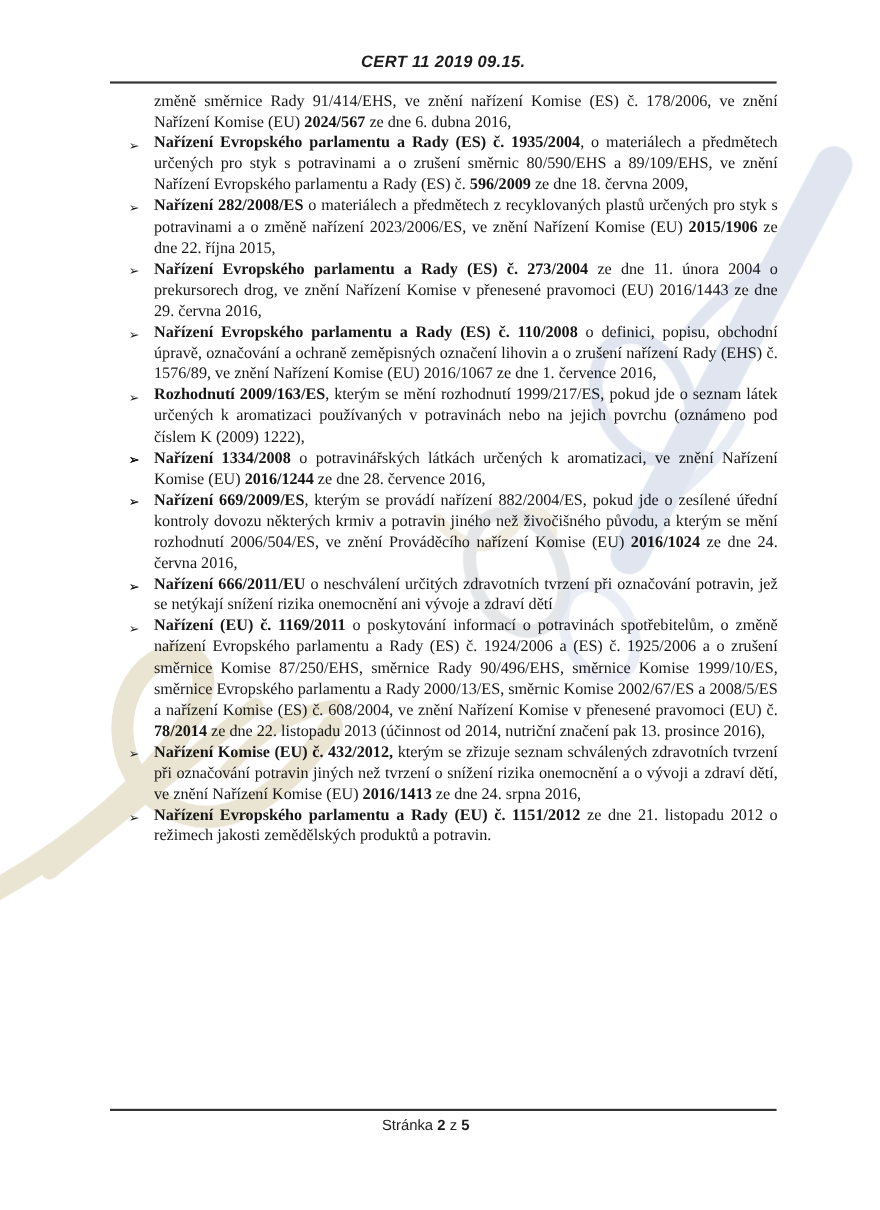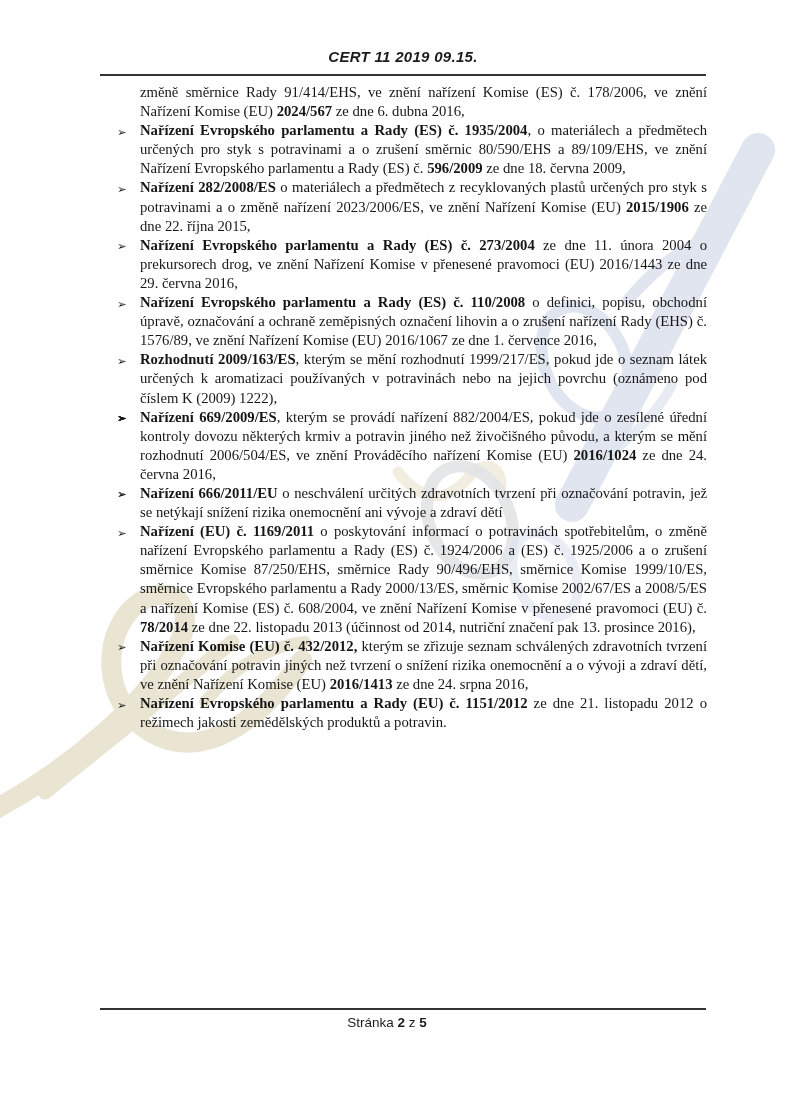--- a/index.html
+++ b/index.html
@@ -64,21 +64,21 @@
     <div class="para"><span>změně směrnice Rady 91/414/EHS, ve znění nařízení Komise (ES) č. 178/2006, ve znění Nařízení Komise (EU) </span><span class="bold">2024/567</span><span> ze dne 6. dubna 2016,</span></div>
     <div>
         <div class="item"><span class="bullet">➢</span><span><span class="bold">Nařízení Evropského parlamentu a Rady (ES) č. 1935/2004</span><span>, o materiálech a předmětech určených pro styk s potravinami a o zrušení směrnic 80/590/EHS a 89/109/EHS, ve znění Nařízení Evropského parlamentu a Rady (ES) č. </span><span class="bold">596/2009</span><span> ze dne 18. června 2009,</span></span></div>
         <div class="item"><span class="bullet">➢</span><span><span class="bold">Nařízení 282/2008/ES</span><span> o materiálech a předmětech z recyklovaných plastů určených pro styk s potravinami a o změně nařízení 2023/2006/ES, ve znění Nařízení Komise (EU) </span><span class="bold">2015/1906</span><span> ze dne 22. října 2015,</span></span></div>
         <div class="item"><span class="bullet">➢</span><span><span class="bold">Nařízení Evropského parlamentu a Rady (ES) č. 273/2004</span><span> ze dne 11. února 2004 o prekursorech drog, ve znění Nařízení Komise v přenesené pravomoci (EU) 2016/1443 ze dne 29. června 2016,</span></span></div>
         <div class="item"><span class="bullet">➢</span><span><span class="bold">Nařízení Evropského parlamentu a Rady (ES) č. 110/2008</span><span> o definici, popisu, obchodní úpravě, označování a ochraně zeměpisných označení lihovin a o zrušení nařízení Rady (EHS) č. 1576/89, ve znění Nařízení Komise (EU) 2016/1067 ze dne 1. července 2016,</span></span></div>
         <div class="item"><span class="bullet">➢</span><span><span class="bold">Rozhodnutí 2009/163/ES</span><span>, kterým se mění rozhodnutí 1999/217/ES, pokud jde o seznam látek určených k aromatizaci používaných v potravinách nebo na jejich povrchu (oznámeno pod číslem K (2009) 1222),</span></span></div>
         <div class="item"><span class="bullet">➢</span></div>
         <div class="item"><span class="bullet">➢</span></div>
         <div class="item"><span class="bullet">➢</span></div>
-        <div class="item"><span class="bullet">➢</span></div>
+        <div class="item"><span class="bullet">➢</span><span><span class="bold">Nařízení 1334/2008</span><span> o potravinářských látkách určených k aromatizaci, ve znění Nařízení Komise (EU) </span><span class="bold">2016/1244</span><span> ze dne 28. července 2016,</span></span></div>
         <div class="item"><span class="bullet">➢</span></div>
         <div class="item"><span class="bullet">➢</span><span><span class="bold">Nařízení 669/2009/ES</span><span>, kterým se provádí nařízení 882/2004/ES, pokud jde o zesílené úřední kontroly dovozu některých krmiv a potravin jiného než živočišného původu, a kterým se mění rozhodnutí 2006/504/ES, ve znění Prováděcího nařízení Komise (EU) </span><span class="bold">2016/1024</span><span> ze dne 24. června 2016,</span></span></div>
         <div class="item"><span class="bullet">➢</span></div>
         <div class="item"><span class="bullet">➢</span><span><span class="bold">Nařízení 666/2011/EU</span><span> o neschválení určitých zdravotních tvrzení při označování potravin, jež se netýkají snížení rizika onemocnění ani vývoje a zdraví dětí</span></span></div>
         <div class="item"><span class="bullet">➢</span><span><span class="bold">Nařízení (EU) č. 1169/2011</span><span>  o poskytování informací o potravinách spotřebitelům, o změně nařízení Evropského parlamentu a Rady (ES) č. 1924/2006 a (ES) č. 1925/2006 a o zrušení směrnice Komise 87/250/EHS, směrnice Rady 90/496/EHS, směrnice Komise 1999/10/ES, směrnice Evropského parlamentu a Rady 2000/13/ES, směrnic Komise 2002/67/ES a 2008/5/ES a nařízení Komise (ES) č. 608/2004, ve znění Nařízení Komise v přenesené pravomoci (EU) č. </span><span class="bold">78/2014</span><span> ze dne 22. listopadu 2013 (účinnost od 2014, nutriční značení pak 13. prosince 2016),</span></span></div>
         <div class="item"><span class="bullet">➢</span><span><span class="bold">Nařízení Komise (EU) č. 432/2012,</span><span> kterým se zřizuje seznam schválených zdravotních tvrzení při označování potravin jiných než tvrzení o snížení rizika onemocnění a o vývoji a zdraví dětí, ve znění Nařízení Komise (EU) </span><span class="bold">2016/1413</span><span> ze dne 24. srpna 2016,</span></span></div>
         <div class="item"><span class="bullet">➢</span><span><span class="bold">Nařízení Evropského parlamentu a Rady (EU) č. 1151/2012</span><span> ze dne 21. listopadu 2012 o režimech jakosti zemědělských produktů a potravin.</span></span></div>
       </div>
   </div>
 

